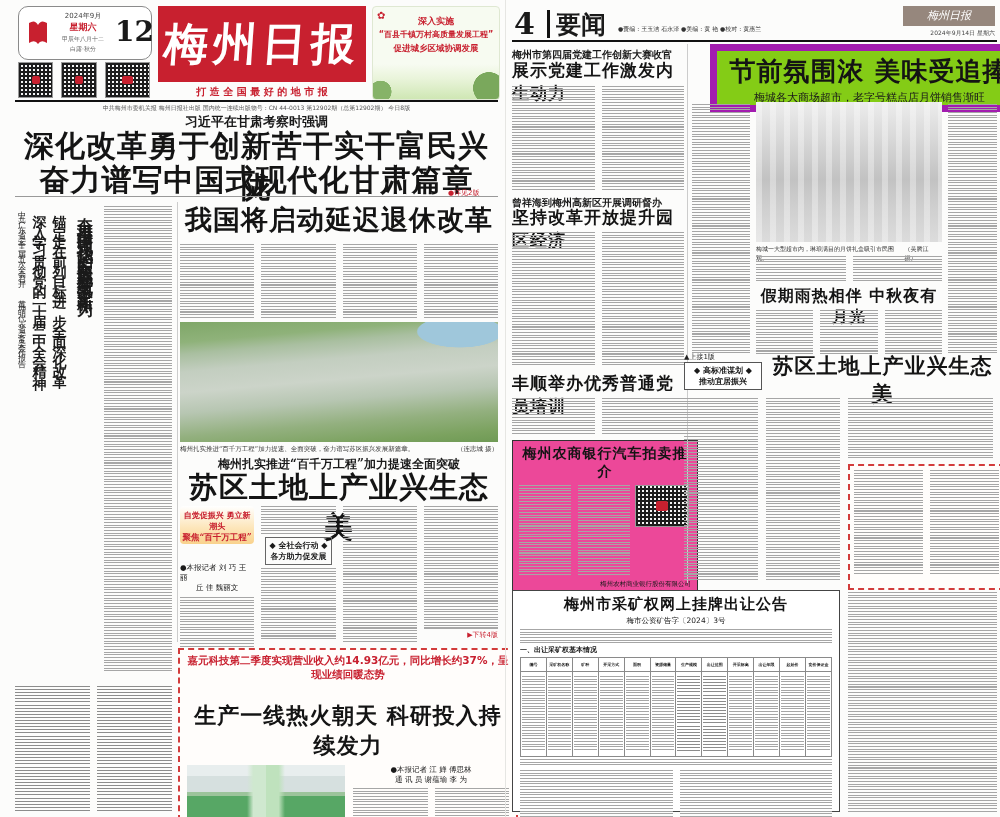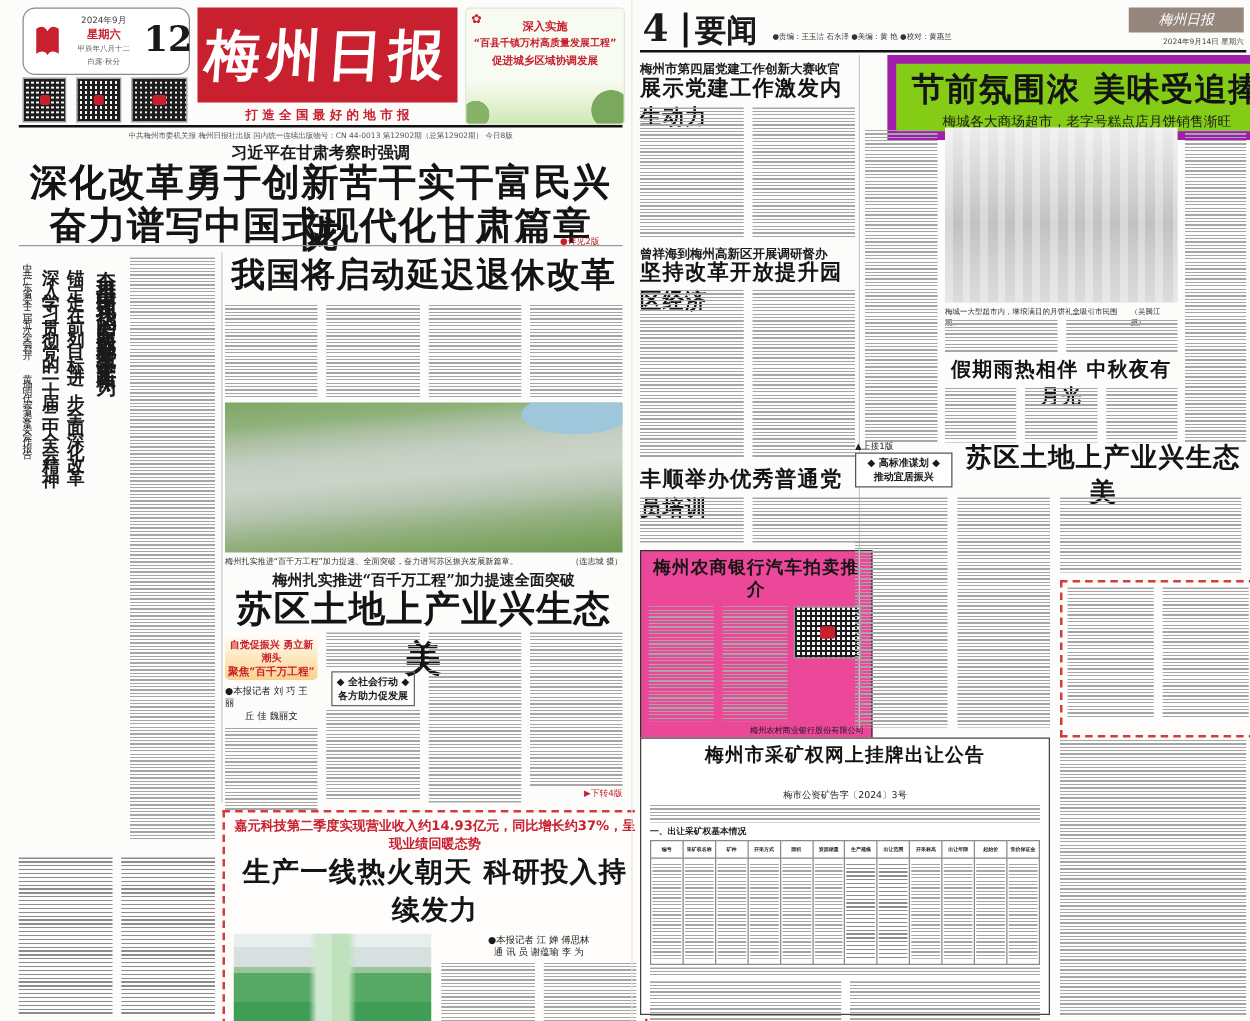--- a/index.html
+++ b/index.html
@@ -101,42 +101,42 @@
   </div>
 
   <div class="abs center serif" style="left:180px;top:456px;width:318px;font-size:12px;font-weight:700">梅州扎实推进“百千万工程”加力提速全面突破</div>
   <div class="abs center serif hl" style="left:180px;top:468px;width:318px;font-size:29px">苏区土地上产业兴生态美</div>
   <div class="abs cols" style="left:180px;top:506px;width:318px;height:136px">
     <div>
       <div class="orange-badge center" style="height:34px;padding-top:4px">
         <div class="red" style="font-size:8px;font-weight:700">自觉促振兴 勇立新潮头</div>
         <div class="red serif" style="font-size:8.5px;font-weight:900">聚焦“百千万工程”</div>
       </div>
-      <div style="font-size:7.5px;margin-top:4px">●本报记者 刘 巧 王 丽</div>
+      <div style="font-size:7.5px;margin-top:19px">●本报记者 刘 巧 王 丽</div>
       <div style="font-size:7.5px;text-align:center">丘 佳 魏丽文</div>
       <div class="gk2" style="height:68px;margin-top:4px"></div>
     </div>
     <div>
       <div class="gk2" style="height:28px"></div>
       <div class="center" style="border:1px solid #666;margin:3px 4px;padding:2px 0">
         <div style="font-size:8px;font-weight:700">◆ 全社会行动 ◆</div>
         <div style="font-size:8px;font-weight:700">各方助力促发展</div>
       </div>
       <div class="gk2" style="height:72px"></div>
     </div>
     <div class="gk2"></div>
     <div>
       <div class="gk2" style="height:124px"></div>
       <div class="red" style="font-size:7px;text-align:right">▶下转4版</div>
     </div>
   </div>
 
   <div class="abs dashed" style="left:178px;top:648px;width:322px;height:161px;padding:4px 7px">
     <div class="center red" style="font-size:10.5px;font-weight:700">嘉元科技第二季度实现营业收入约14.93亿元，同比增长约37%，呈现业绩回暖态势</div>
-    <div class="center serif hl" style="font-size:22px;margin-top:1px">生产一线热火朝天 科研投入持续发力</div>
+    <div class="center serif hl" style="font-size:22px;margin-top:19px">生产一线热火朝天 科研投入持续发力</div>
     <div style="display:flex;gap:8px;margin-top:4px">
       <div style="width:158px">
         <div class="factory" style="width:158px;height:78px"></div>
 
       </div>
       <div style="flex:1">
         <div class="center" style="font-size:7.5px">●本报记者 江 婵 傅思林</div>
         <div class="center" style="font-size:7.5px">通 讯 员 谢蕴瑜 李 为</div>
         <div class="cols" style="height:62px;margin-top:3px">
           <div class="gk2"></div>
@@ -226,21 +226,21 @@
   <div class="abs gk2" style="left:848px;top:398px;width:145px;height:60px"></div>
   <div class="abs dashed" style="left:848px;top:464px;width:145px;height:114px;padding:4px">
     <div class="cols" style="height:104px">
       <div class="gk2"></div>
       <div class="gk2"></div>
     </div>
   </div>
 
   <div class="abs" style="left:512px;top:590px;width:328px;height:222px;border:1.5px solid #444;background:#fff;padding:4px 7px;box-sizing:border-box">
     <div class="center serif hl" style="font-size:15px">梅州市采矿权网上挂牌出让公告</div>
-    <div class="center" style="font-size:7.5px;margin-top:17px">梅市公资矿告字〔2024〕3号</div>
+    <div class="center" style="font-size:7.5px;margin-top:2px">梅市公资矿告字〔2024〕3号</div>
     <div class="gk2" style="height:14px;margin-top:3px"></div>
     <div style="font-size:7px;font-weight:700;margin-top:2px">一、出让采矿权基本情况</div>
     <table class="ntable" style="margin-top:2px">
       <tbody>
           <tr>
         <th>编号</th>
         <th>采矿权名称</th>
         <th>矿种</th>
         <th>开采方式</th>
         <th>面积</th>

